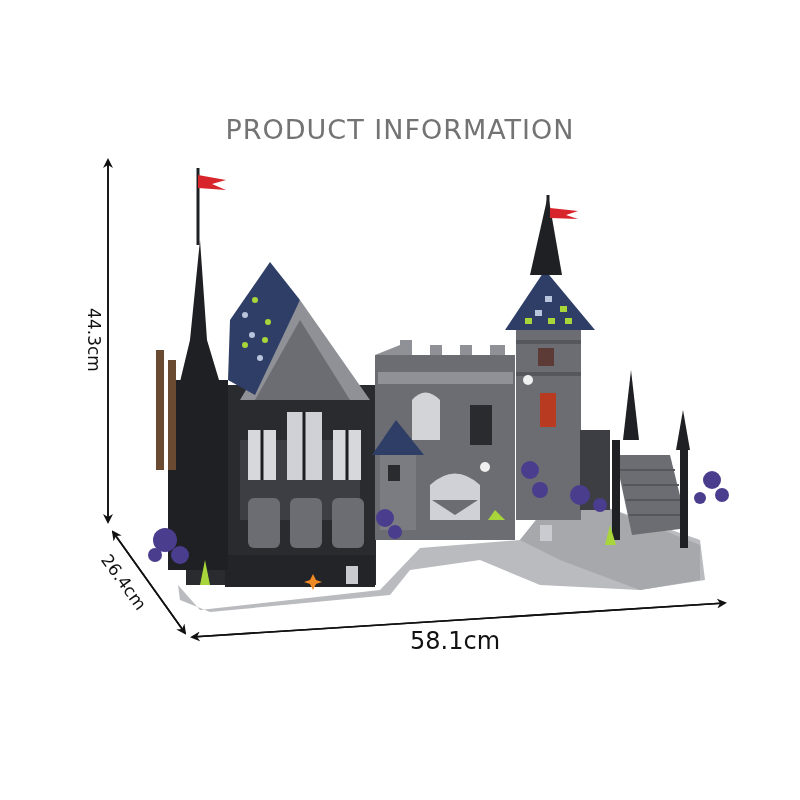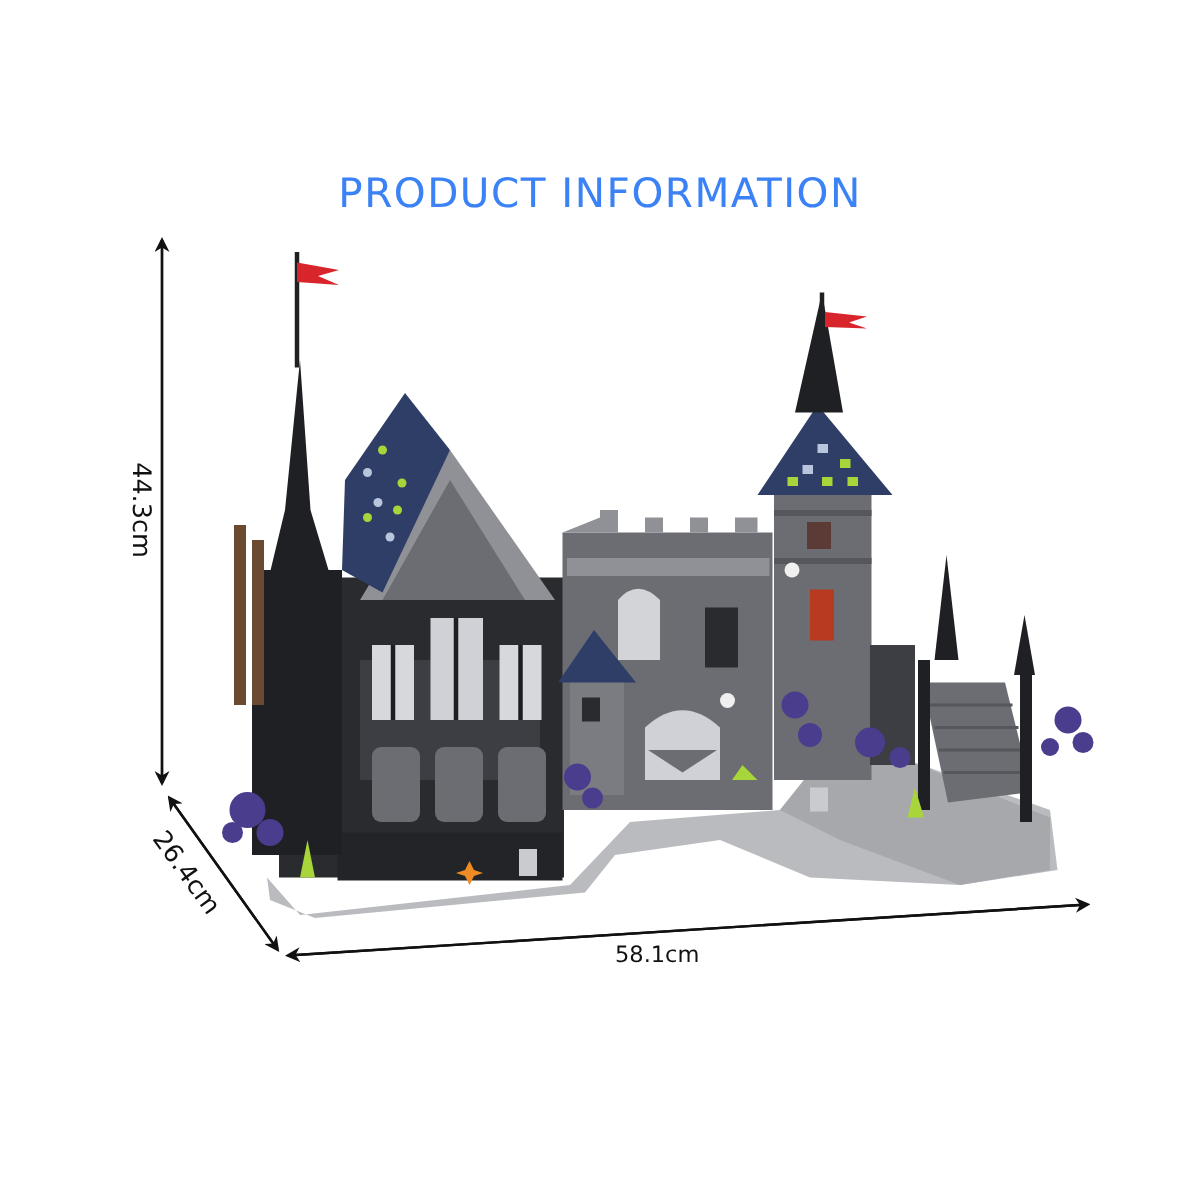--- a/index.html
+++ b/index.html
@@ -1,22 +1,22 @@
 <!DOCTYPE html>
 <html><head>
 <meta charset="utf-8">
 <style>
   html,body{margin:0;padding:0;background:#ffffff;}
   body{width:800px;height:800px;position:relative;overflow:hidden;font-family:"DejaVu Sans","Liberation Sans",sans-serif;}
-  .title{position:absolute;left:0;width:800px;top:114px;text-align:center;font-size:27px;letter-spacing:1px;color:#3b82f6;font-family:"DejaVu Sans",sans-serif;}
+  .title{position:absolute;left:0;width:800px;top:114px;text-align:center;font-size:27px;letter-spacing:1px;color:#737373;font-family:"DejaVu Sans",sans-serif;}
   svg.canvas{position:absolute;left:0;top:0;}
   .dim{position:absolute;color:#111;font-size:17px;font-family:"DejaVu Sans",sans-serif;}
   .dim-h{left:62px;top:330px;transform:rotate(90deg);transform-origin:center;}
   .dim-d{left:92px;top:572px;transform:rotate(54deg);}
-  .dim-w{left:410px;top:627px;font-size:15px;}
+  .dim-w{left:410px;top:627px;font-size:24px;}
 </style>
 </head>
 <body>
 
 <div class="title">PRODUCT INFORMATION</div>
 
 <svg class="canvas" width="800" height="800" viewBox="0 0 800 800">
   <defs>
     <marker id="ah" markerWidth="10" markerHeight="10" refX="8" refY="5" orient="auto" markerUnits="userSpaceOnUse">
       <path d="M0,0 L10,5 L0,10 L3,5 Z" fill="#111"></path>

